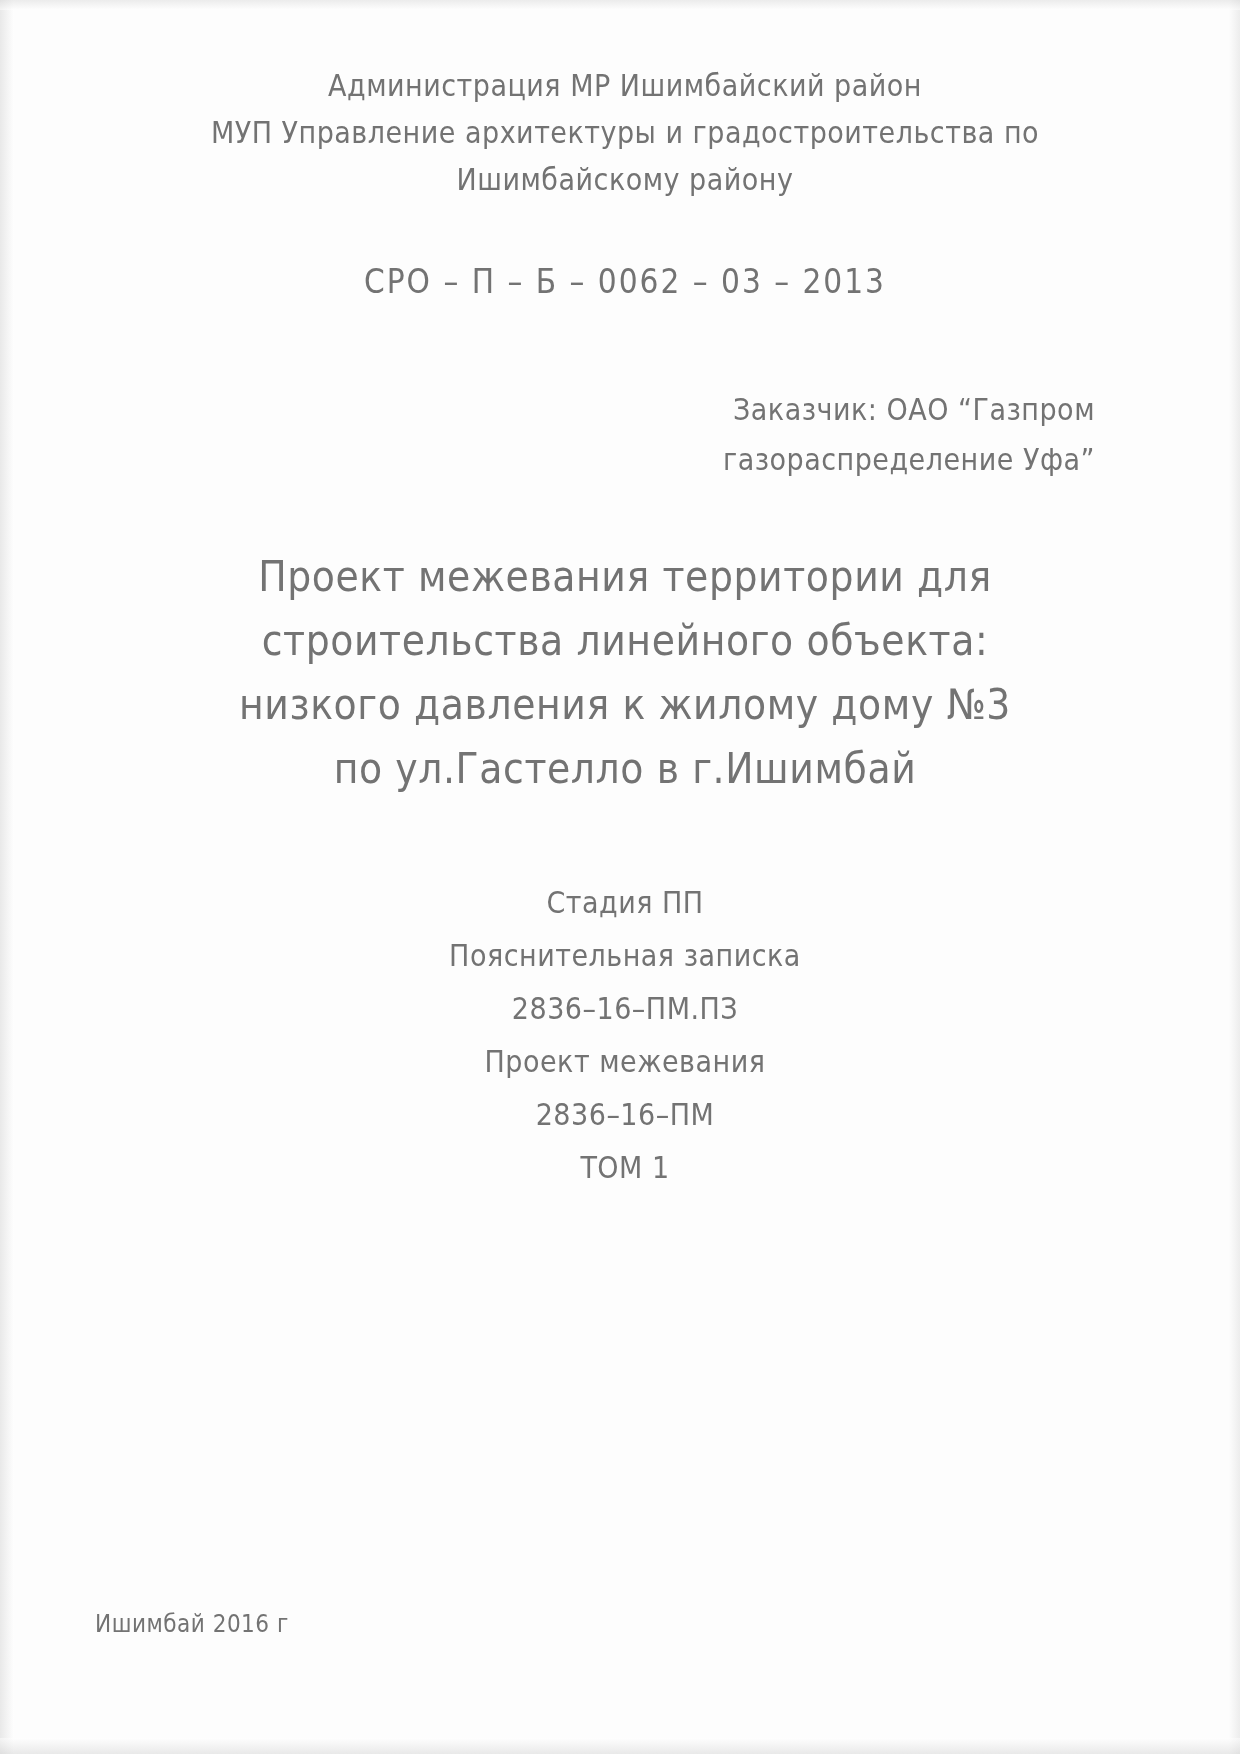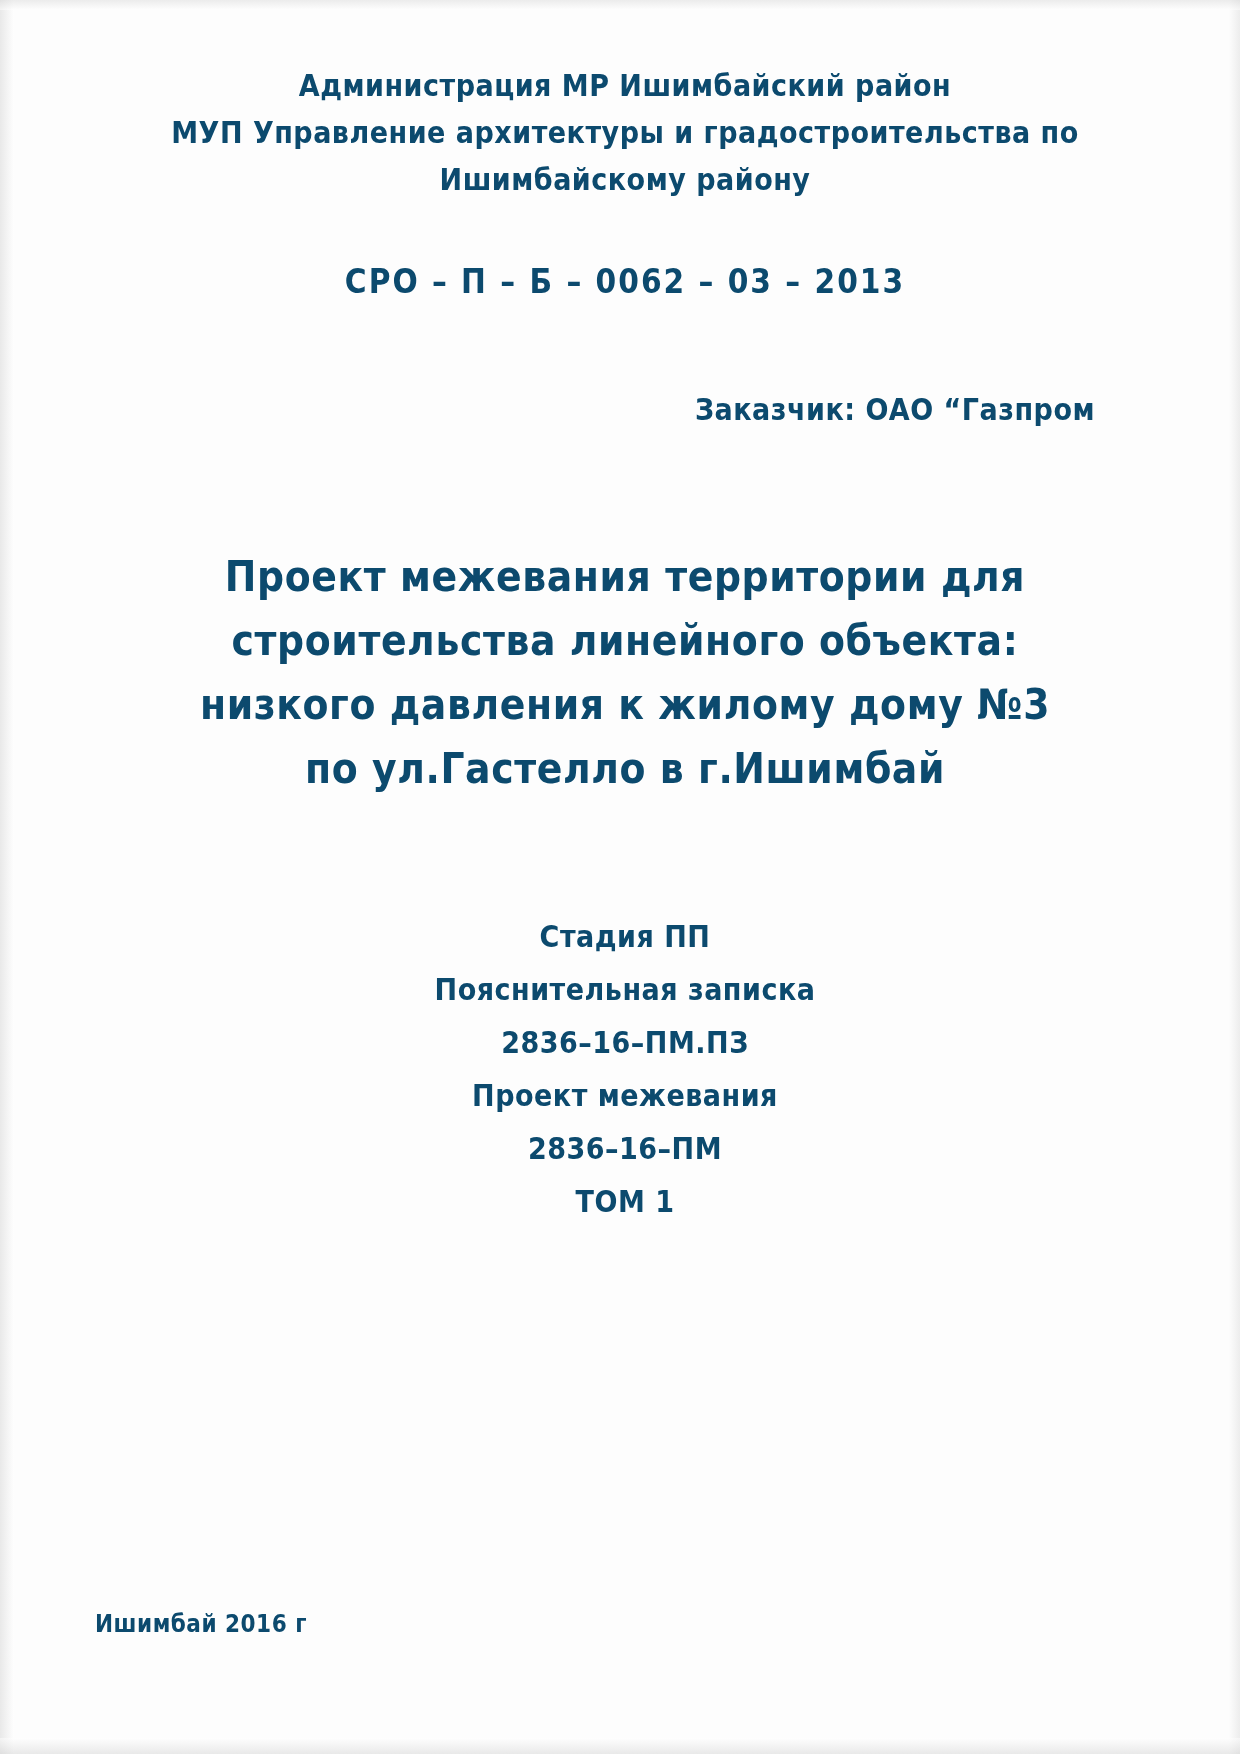--- a/index.html
+++ b/index.html
@@ -61,22 +61,22 @@
     left: 95px;
     top: 0;
     width: 1060px;
     height: 1754px;
   }
 
   
   .t {
     font-family: "DejaVu Sans Condensed", "Liberation Sans Narrow", "Liberation Sans", sans-serif;
     letter-spacing: 0.5px;
-    font-weight: 700;
-    color: #0c4a6e;
+    font-weight: 400;
+    color: #737373;
     white-space: pre-wrap;
   }
 
   .org-block {
     position: absolute;
     top: 62px;
     left: 0;
     width: 1060px;
     text-align: center;
   }
@@ -120,21 +120,21 @@
   }
   .title-line {
     display: block;
     font-size: 42px;
     line-height: 64px;
     letter-spacing: 0.6px;
   }
 
   .stage-block {
     position: absolute;
-    top: 910px;
+    top: 876px;
     left: 0;
     width: 1060px;
     text-align: center;
   }
   .stage-line {
     display: block;
     font-size: 30px;
     line-height: 53px;
   }
 
@@ -162,20 +162,21 @@
     <div class="org-block">
       <span class="t org-line">Администрация МР Ишимбайский район</span>
       <span class="t org-line">МУП Управление архитектуры и градостроительства по</span>
       <span class="t org-line">Ишимбайскому району</span>
     </div>
 
     <div class="t sro">СРО – П – Б – 0062 – 03 – 2013</div>
 
     <div class="customer">
       <span class="t customer-line">Заказчик: ОАО “Газпром</span>
+      <span class="t customer-line">газораспределение Уфа”</span>
     </div>
 
     <div class="title-block">
       <span class="t title-line">Проект межевания территории для</span>
       <span class="t title-line">строительства линейного объекта:</span>
       <span class="t title-line">низкого давления к жилому дому №3</span>
       <span class="t title-line">по ул.Гастелло в г.Ишимбай</span>
     </div>
 
     <div class="stage-block">

